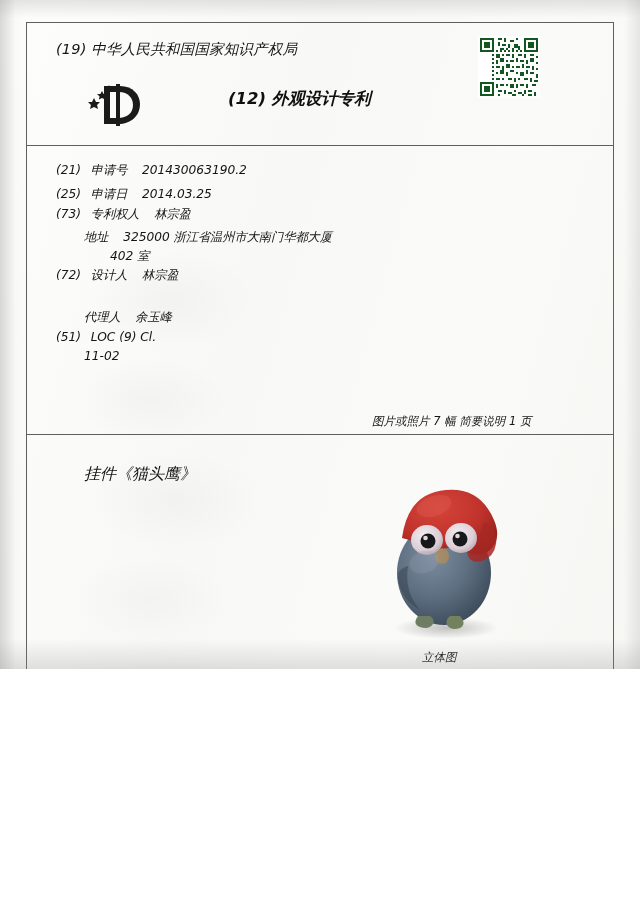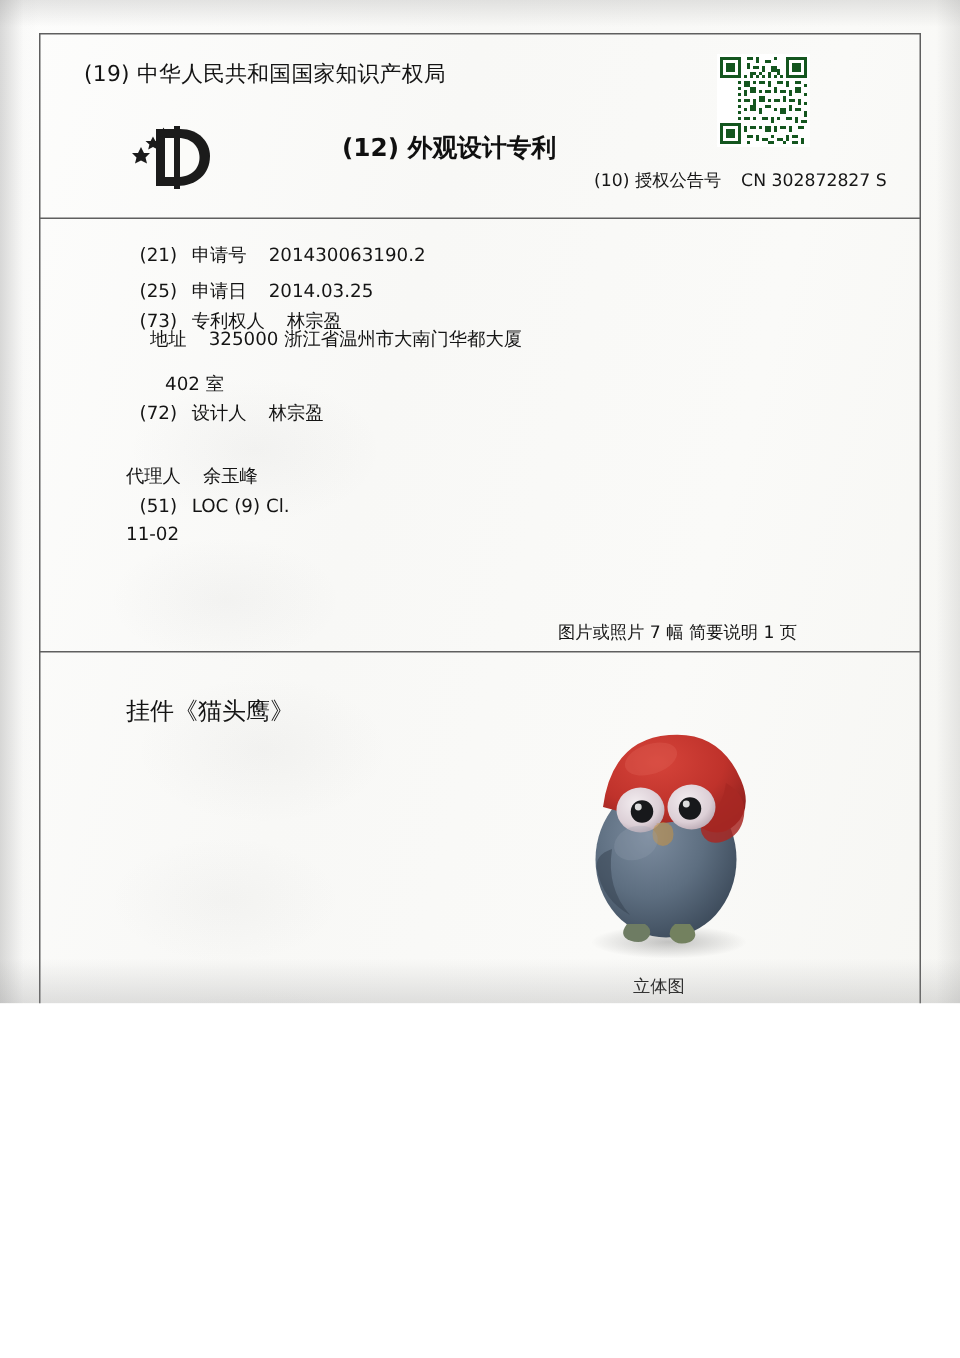--- a/index.html
+++ b/index.html
@@ -9,20 +9,21 @@
   }
   body {
     font-family: "DejaVu Sans", sans-serif;
   }
   #page {
     position: relative;
     width: 640px;
     height: 669px;
     overflow: hidden;
     background: #fbfbf9;
+    font-style: italic;
   }
   
   .paper-bg {
     position: absolute;
     inset: 0;
     background:
       radial-gradient(ellipse 120px 70px at 170px 300px, rgba(120,120,120,0.055), rgba(255,255,255,0) 70%),
       radial-gradient(ellipse 110px 60px at 150px 400px, rgba(120,120,120,0.05), rgba(255,255,255,0) 70%),
       radial-gradient(ellipse 120px 70px at 175px 500px, rgba(120,120,120,0.05), rgba(255,255,255,0) 70%),
       radial-gradient(ellipse 110px 60px at 150px 600px, rgba(120,120,120,0.045), rgba(255,255,255,0) 70%),
@@ -132,21 +133,20 @@
     color: #161616;
     white-space: nowrap;
   }
 
   
   .field {
     position: absolute;
     font-size: 12.2px;
     color: #141414;
     white-space: nowrap;
-    margin-left: 37px;
   }
   .sub {
     position: absolute;
     font-size: 12.2px;
     color: #141414;
     white-space: nowrap;
   }
 
   
   .counts {
@@ -355,25 +355,20 @@
       <g fill="#1b1b1b">
         <polygon points="8,20 10,24 14,24 11,27 12,31 8,29 4,31 5,27 2,24 6,24"></polygon>
         <polygon points="16,13 17.6,16 21,16 18.4,18.4 19.2,21.6 16,20 12.8,21.6 13.6,18.4 11,16 14.4,16"></polygon>
         <polygon points="23,7 24.2,9.4 27,9.4 24.8,11.2 25.4,13.8 23,12.4 20.6,13.8 21.2,11.2 19,9.4 21.8,9.4"></polygon>
       </g>
     </svg>
   </div>
 
   <div class="title12 cn-text">(12) 外观设计专利</div>
 
-  <div class="pub-no cn-text">
-    <span>(10) 授权公告号</span>
-    <span style="display:inline-block;width:6px"></span>
-    <span>CN 302872827 S</span>
-  </div>
 
   <div class="field cn-text" style="left:56px; top:162px;">
     <span>(21)</span>
     <span style="display:inline-block;width:2px"></span>
     <span>申请号</span>
     <span style="display:inline-block;width:7px"></span>
     <span>201430063190.2</span>
   </div>
 
   <div class="field cn-text" style="left:56px; top:186px;">
@@ -385,21 +380,21 @@
   </div>
 
   <div class="field cn-text" style="left:56px; top:206px;">
     <span>(73)</span>
     <span style="display:inline-block;width:2px"></span>
     <span>专利权人</span>
     <span style="display:inline-block;width:7px"></span>
     <span>林宗盈</span>
   </div>
 
-  <div class="sub cn-text" style="left:84px; top:218px;margin-left:16px;">
+  <div class="sub cn-text" style="left:84px; top:229px;">
     <span>地址</span>
     <span style="display:inline-block;width:7px"></span>
     <span>325000  浙江省温州市大南门华都大厦</span>
   </div>
   <div class="sub cn-text" style="left:110px; top:248px;">402 室</div>
 
   <div class="field cn-text" style="left:56px; top:267px;">
     <span>(72)</span>
     <span style="display:inline-block;width:2px"></span>
     <span>设计人</span>

